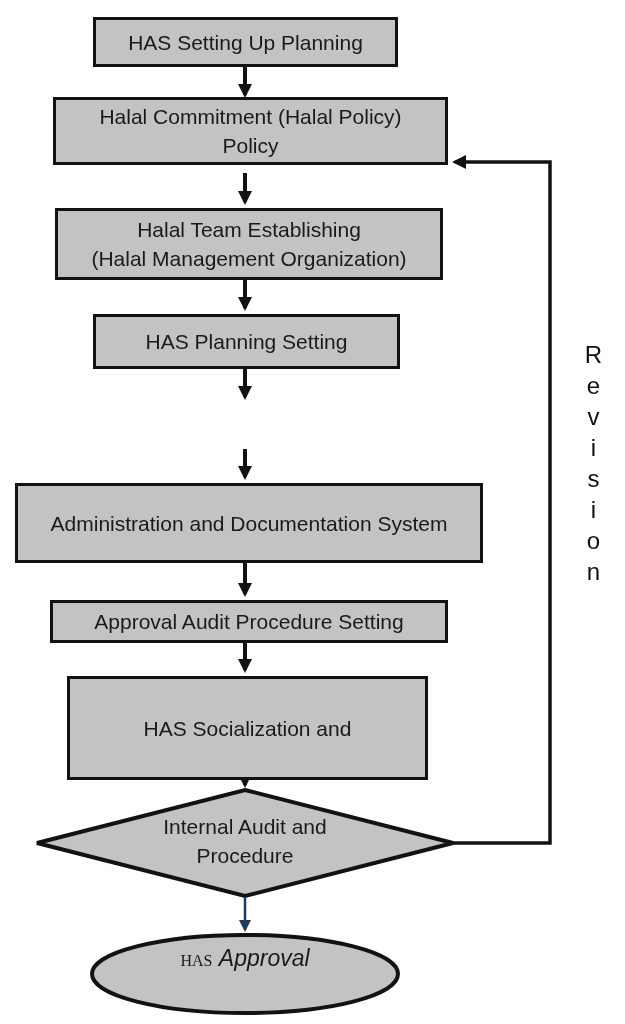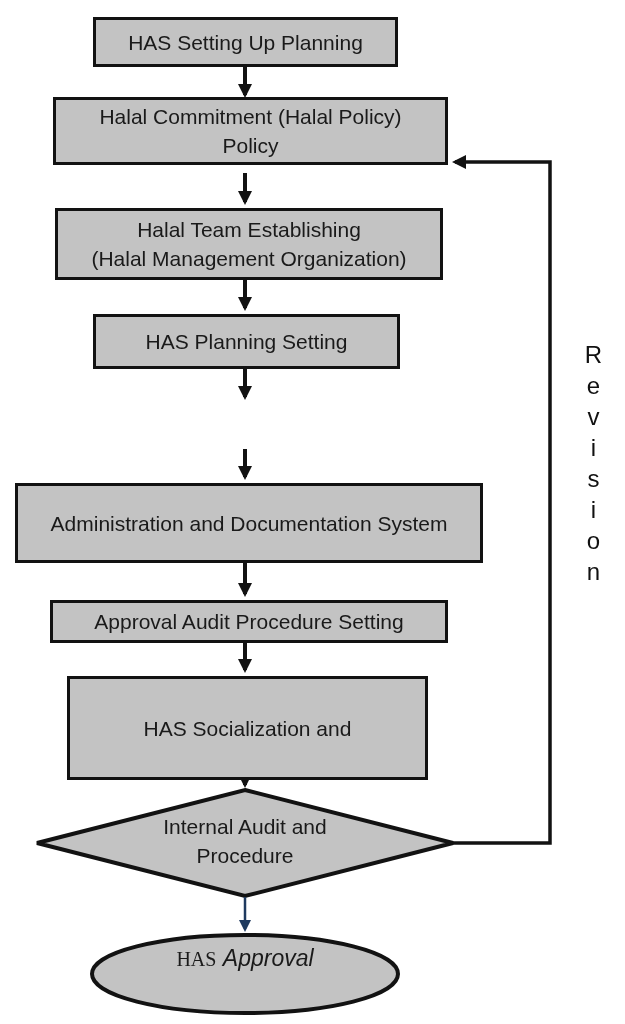--- a/index.html
+++ b/index.html
@@ -34,21 +34,21 @@
     display:flex;
     flex-direction:column;
     align-items:center;
     justify-content:flex-start;
     text-align:center;
     font-size:21px;
     line-height:29px;
     z-index:2;
   }
   .ellipse-label{font-size:23px;}
-  .serif-word{font-family:"Liberation Serif", serif;font-size:20px;}
+  .serif-word{font-family:"Liberation Serif", serif;font-size:16px;}
   .sans-word{margin-left:0.28em;font-style:italic;}
   #revision-label{
     position:absolute;
     left:579px;top:341px;
     writing-mode:vertical-lr;
     text-orientation:upright;
     font-size:24px;
     letter-spacing:4px;
     color:#111111;
     z-index:2;

